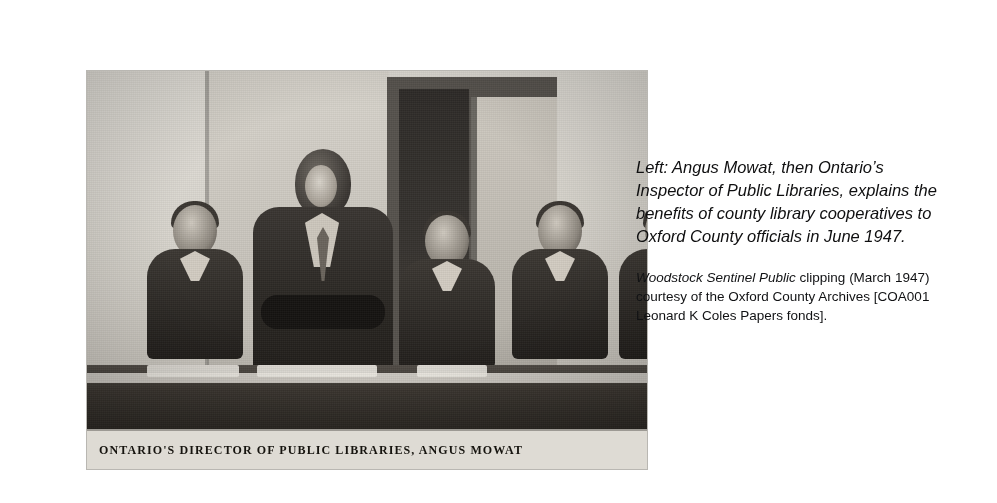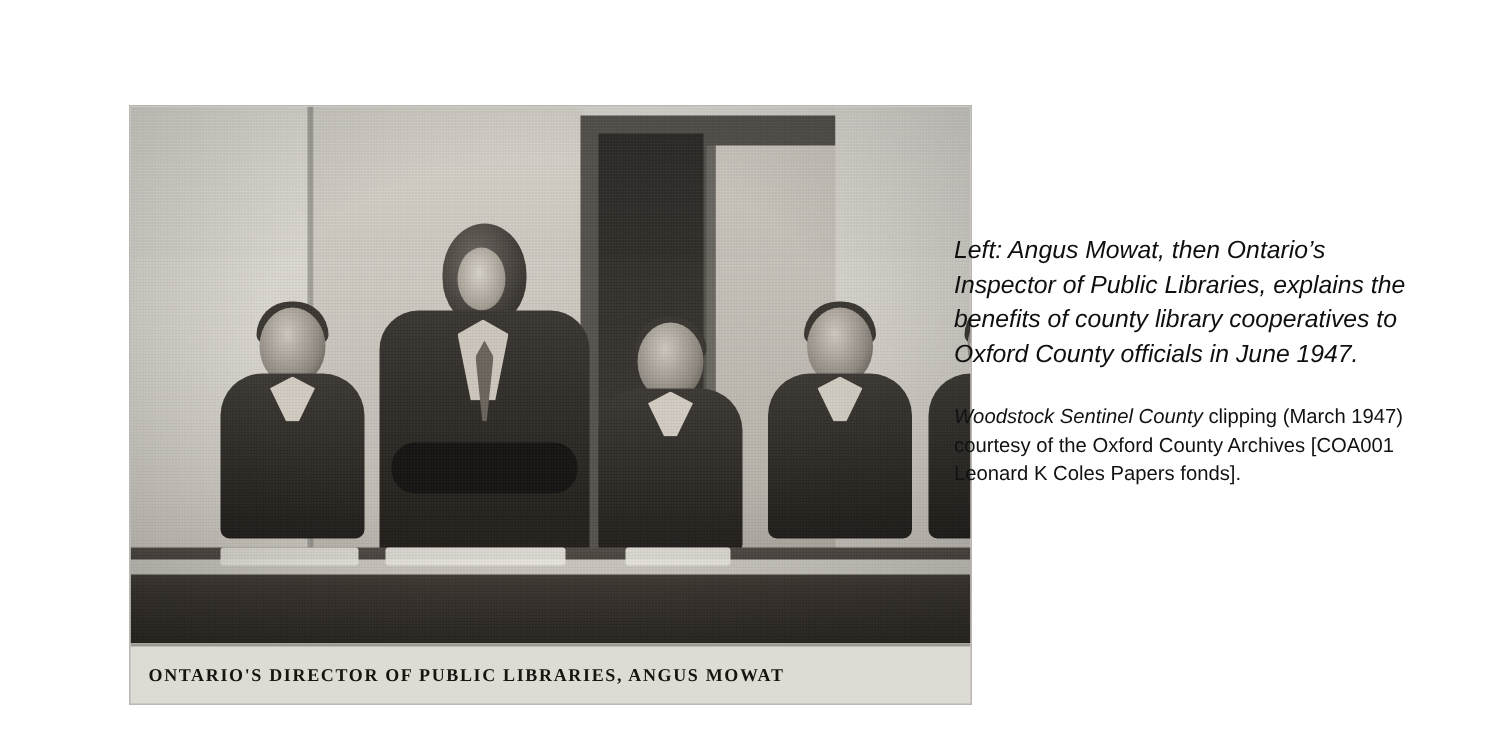--- a/index.html
+++ b/index.html
@@ -301,16 +301,16 @@
       <div class="vignette"></div>
     </div>
 
     <figcaption class="clip-caption">
       <span>ONTARIO'S  DIRECTOR  OF  PUBLIC  LIBRARIES,  ANGUS  MOWAT</span>
     </figcaption>
   </figure>
 
   <div class="text-col">
     <p class="lede">Left: Angus Mowat, then Ontario’s Inspector of Public Libraries, explains the benefits of county library cooperatives to Oxford County officials in June 1947.</p>
-    <p class="credit"><span class="src">Woodstock Sentinel County</span><span> clipping (March 1947) courtesy of the Oxford County Archives [COA001 Leonard K Coles Papers fonds].</span></p>
+    <p class="credit"><span class="src">Woodstock Sentinel Public</span><span> clipping (March 1947) courtesy of the Oxford County Archives [COA001 Leonard K Coles Papers fonds].</span></p>
   </div>
 
 </div>
 
 </body></html>

